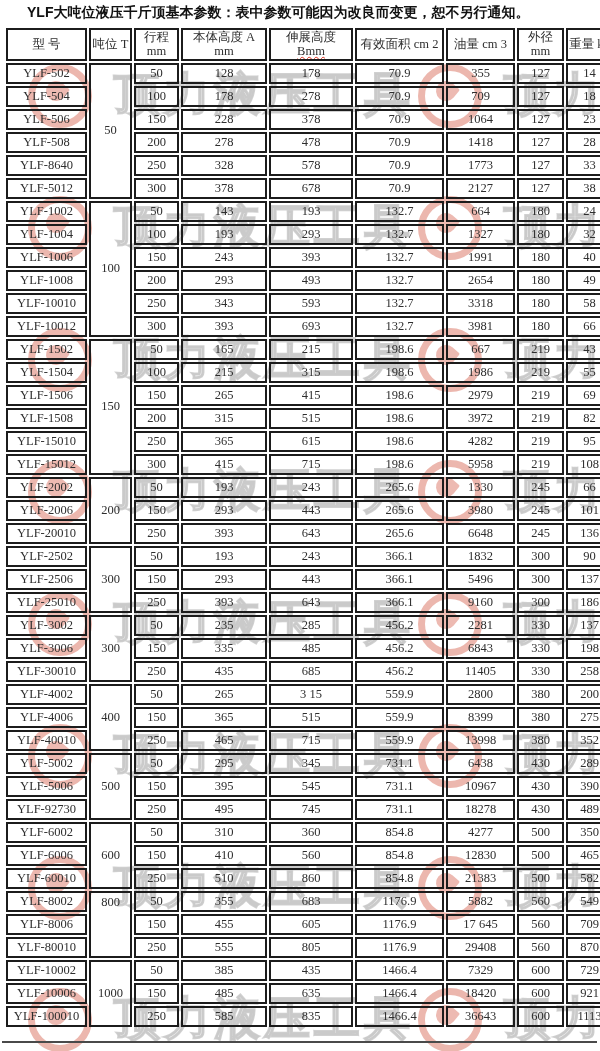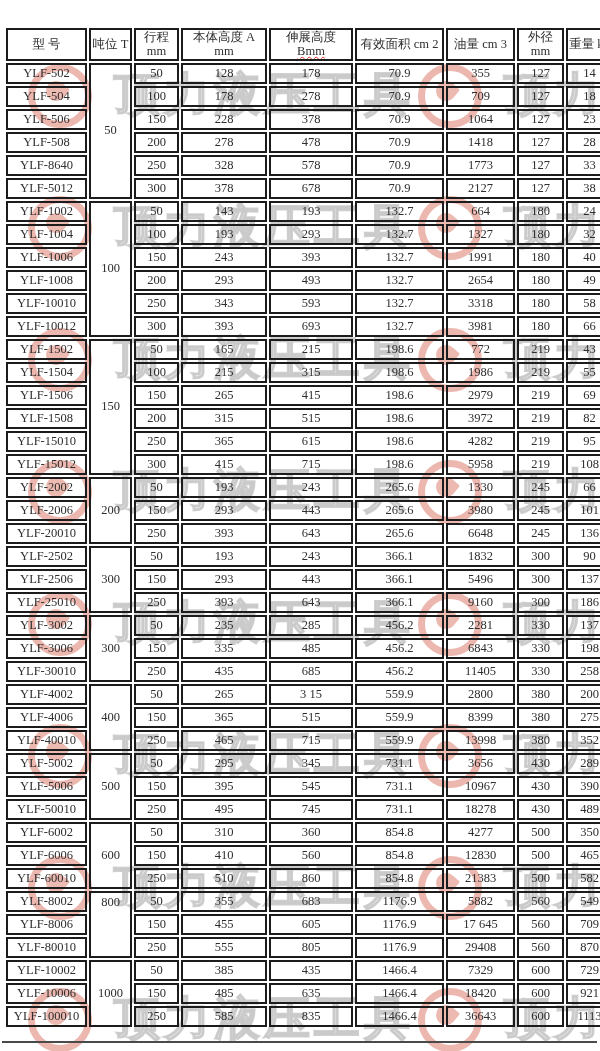--- a/index.html
+++ b/index.html
@@ -120,20 +120,21 @@
       <span class="wm-ring"></span>
       <span class="wm-text">顶力液压工具</span>
     </div>
     <div class="wm-unit" style="left: 418px; top: 988px;">
       <span class="wm-ring"></span>
       <span class="wm-text">顶力液压工具</span>
     </div>
   </div>
 
 <div id="content">
+  <div id="page-title">YLF大吨位液压千斤顶基本参数：表中参数可能因为改良而变更，恕不另行通知。</div>
 
   <table id="spec">
     <colgroup>
       <col style="width:81px">
         <col style="width:43px">
         <col style="width:45px">
       <col style="width:86px">
         <col style="width:84px">
         <col style="width:89px">
       <col style="width:69px">
@@ -276,21 +277,21 @@
           <td>180</td>
           <td>66</td>
         </tr>
         <tr>
           <td>YLF-1502</td>
           <td rowspan="6">150</td>
           <td>50</td>
           <td>165</td>
           <td>215</td>
           <td>198.6</td>
-          <td>772</td>
+          <td>667</td>
           <td>219</td>
           <td>43</td>
         </tr>
         <tr>
           <td>YLF-1504</td>
           <td>100</td>
           <td>215</td>
           <td>315</td>
           <td>198.6</td>
           <td>1986</td>
@@ -461,36 +462,36 @@
           <td>380</td>
           <td>352</td>
         </tr>
         <tr>
           <td>YLF-5002</td>
           <td rowspan="3">500</td>
           <td>50</td>
           <td>295</td>
           <td>345</td>
           <td>731.1</td>
-          <td>3656</td>
+          <td>6438</td>
           <td>430</td>
           <td>289</td>
         </tr>
         <tr>
           <td>YLF-5006</td>
           <td>150</td>
           <td>395</td>
           <td>545</td>
           <td>731.1</td>
           <td>10967</td>
           <td>430</td>
           <td>390</td>
         </tr>
         <tr>
-          <td>YLF-50010</td>
+          <td>YLF-92730</td>
           <td>250</td>
           <td>495</td>
           <td>745</td>
           <td>731.1</td>
           <td>18278</td>
           <td>430</td>
           <td>489</td>
         </tr>
         <tr>
           <td>YLF-6002</td>

